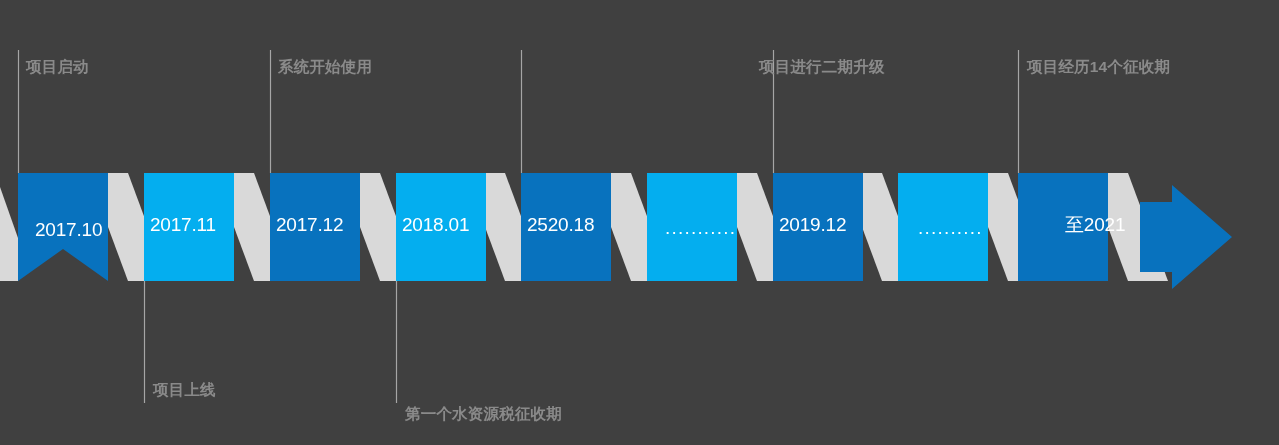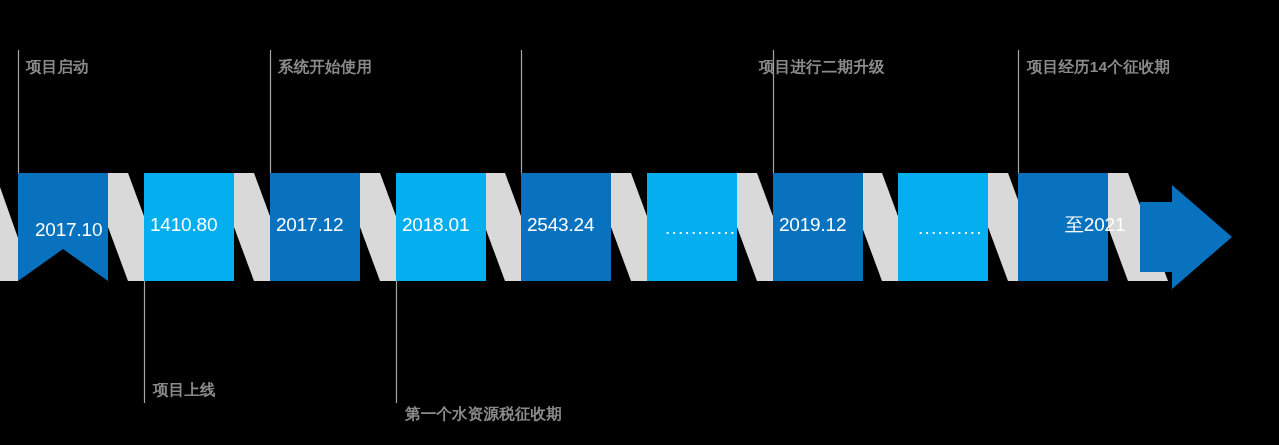--- a/index.html
+++ b/index.html
@@ -10,21 +10,21 @@
   body {
     width: 1279px;
     height: 445px;
     font-family: "Liberation Sans", sans-serif;
     overflow: hidden;
   }
   #timeline-root {
     position: relative;
     width: 1279px;
     height: 445px;
-    background: #000000;
+    background: #404040;
   }
   #timeline-svg {
     position: absolute;
     left: 0;
     top: 0;
     width: 1279px;
     height: 445px;
   }
   .milestone-label {
     position: absolute;
@@ -102,22 +102,22 @@
 
   <div class="milestone-label" style="left:26px; top:59px;">项目启动</div>
   <div class="milestone-label" style="left:278px; top:59px;">系统开始使用</div>
   <div class="milestone-label" style="left:759px; top:59px;">项目进行二期升级</div>
   <div class="milestone-label" style="left:1027px; top:59px;">项目经历14个征收期</div>
 
   <div class="milestone-label" style="left:153px; top:382px;">项目上线</div>
   <div class="milestone-label" style="left:405px; top:382px;margin-top:24px;">第一个水资源税征收期</div>
 
   <div class="box-text" style="left:24px; top:220px;margin-left:11px;">2017.10</div>
-  <div class="box-text" style="left:150px; top:215px;">1410.80</div>
+  <div class="box-text" style="left:150px; top:215px;">2017.11</div>
   <div class="box-text" style="left:276px; top:215px;">2017.12</div>
   <div class="box-text" style="left:402px; top:215px;">2018.01</div>
-  <div class="box-text" style="left:527px; top:215px;">2543.24</div>
+  <div class="box-text" style="left:527px; top:215px;">2520.18</div>
   <div class="box-dots" style="left:665px; top:218px;">...........</div>
   <div class="box-text" style="left:779px; top:215px;">2019.12</div>
   <div class="box-dots" style="left:918px; top:218px;">..........</div>
   <div class="box-text" style="left:1065px; top:215px;text-align:right;">至2021</div>
 
 </div>
 
 </body></html>

